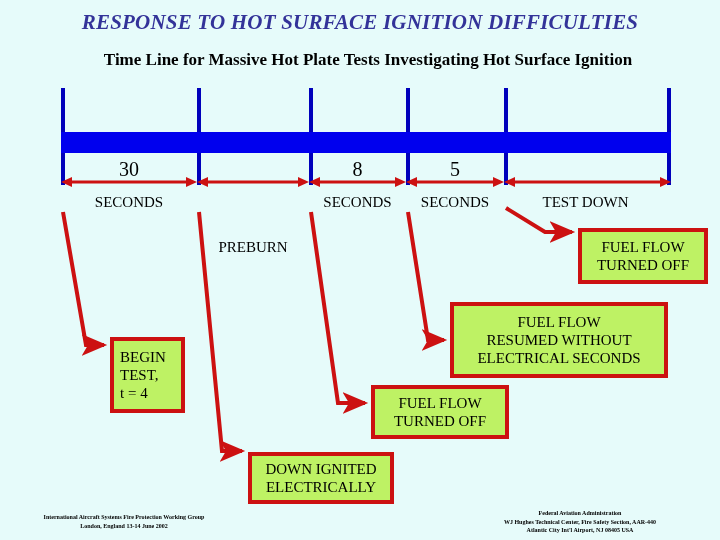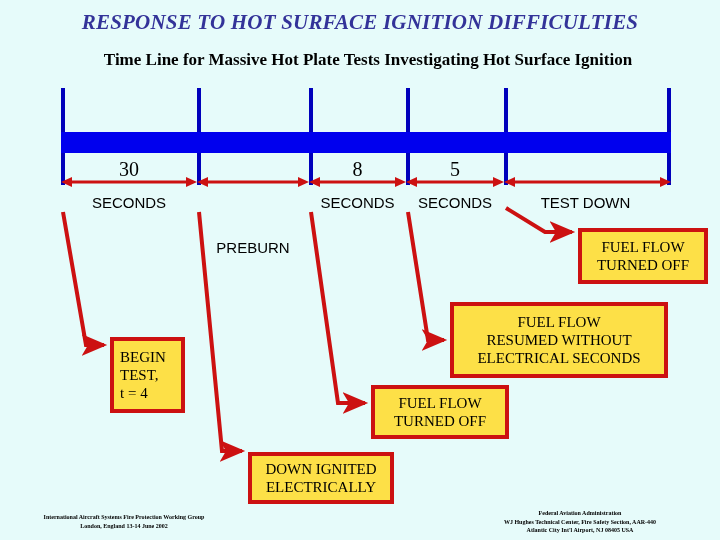--- a/index.html
+++ b/index.html
@@ -64,37 +64,37 @@
     position: absolute;
     text-align: center;
     font-family: "Liberation Serif", serif;
     font-size: 20px;
     color: #000;
     white-space: nowrap;
   }
   .seg-label {
     position: absolute;
     text-align: center;
-    font-family: Liberation Sans, sans-serif;
+    font-family: Liberation Serif, serif;
     font-size: 15px;
     color: #000;
     white-space: nowrap;
   }
 
   
   .dbl-arrow {
     position: absolute;
     height: 12px;
   }
 
   
   .callout {
     position: absolute;
     border: 4px solid #cc1111;
-    background: #fde047;
+    background: #bef264;
     box-sizing: border-box;
     font-family: "Liberation Serif", serif;
     font-size: 15px;
     color: #000;
     line-height: 1.22;
     display: flex;
     flex-direction: column;
     justify-content: center;
     align-items: center;
     text-align: center;

